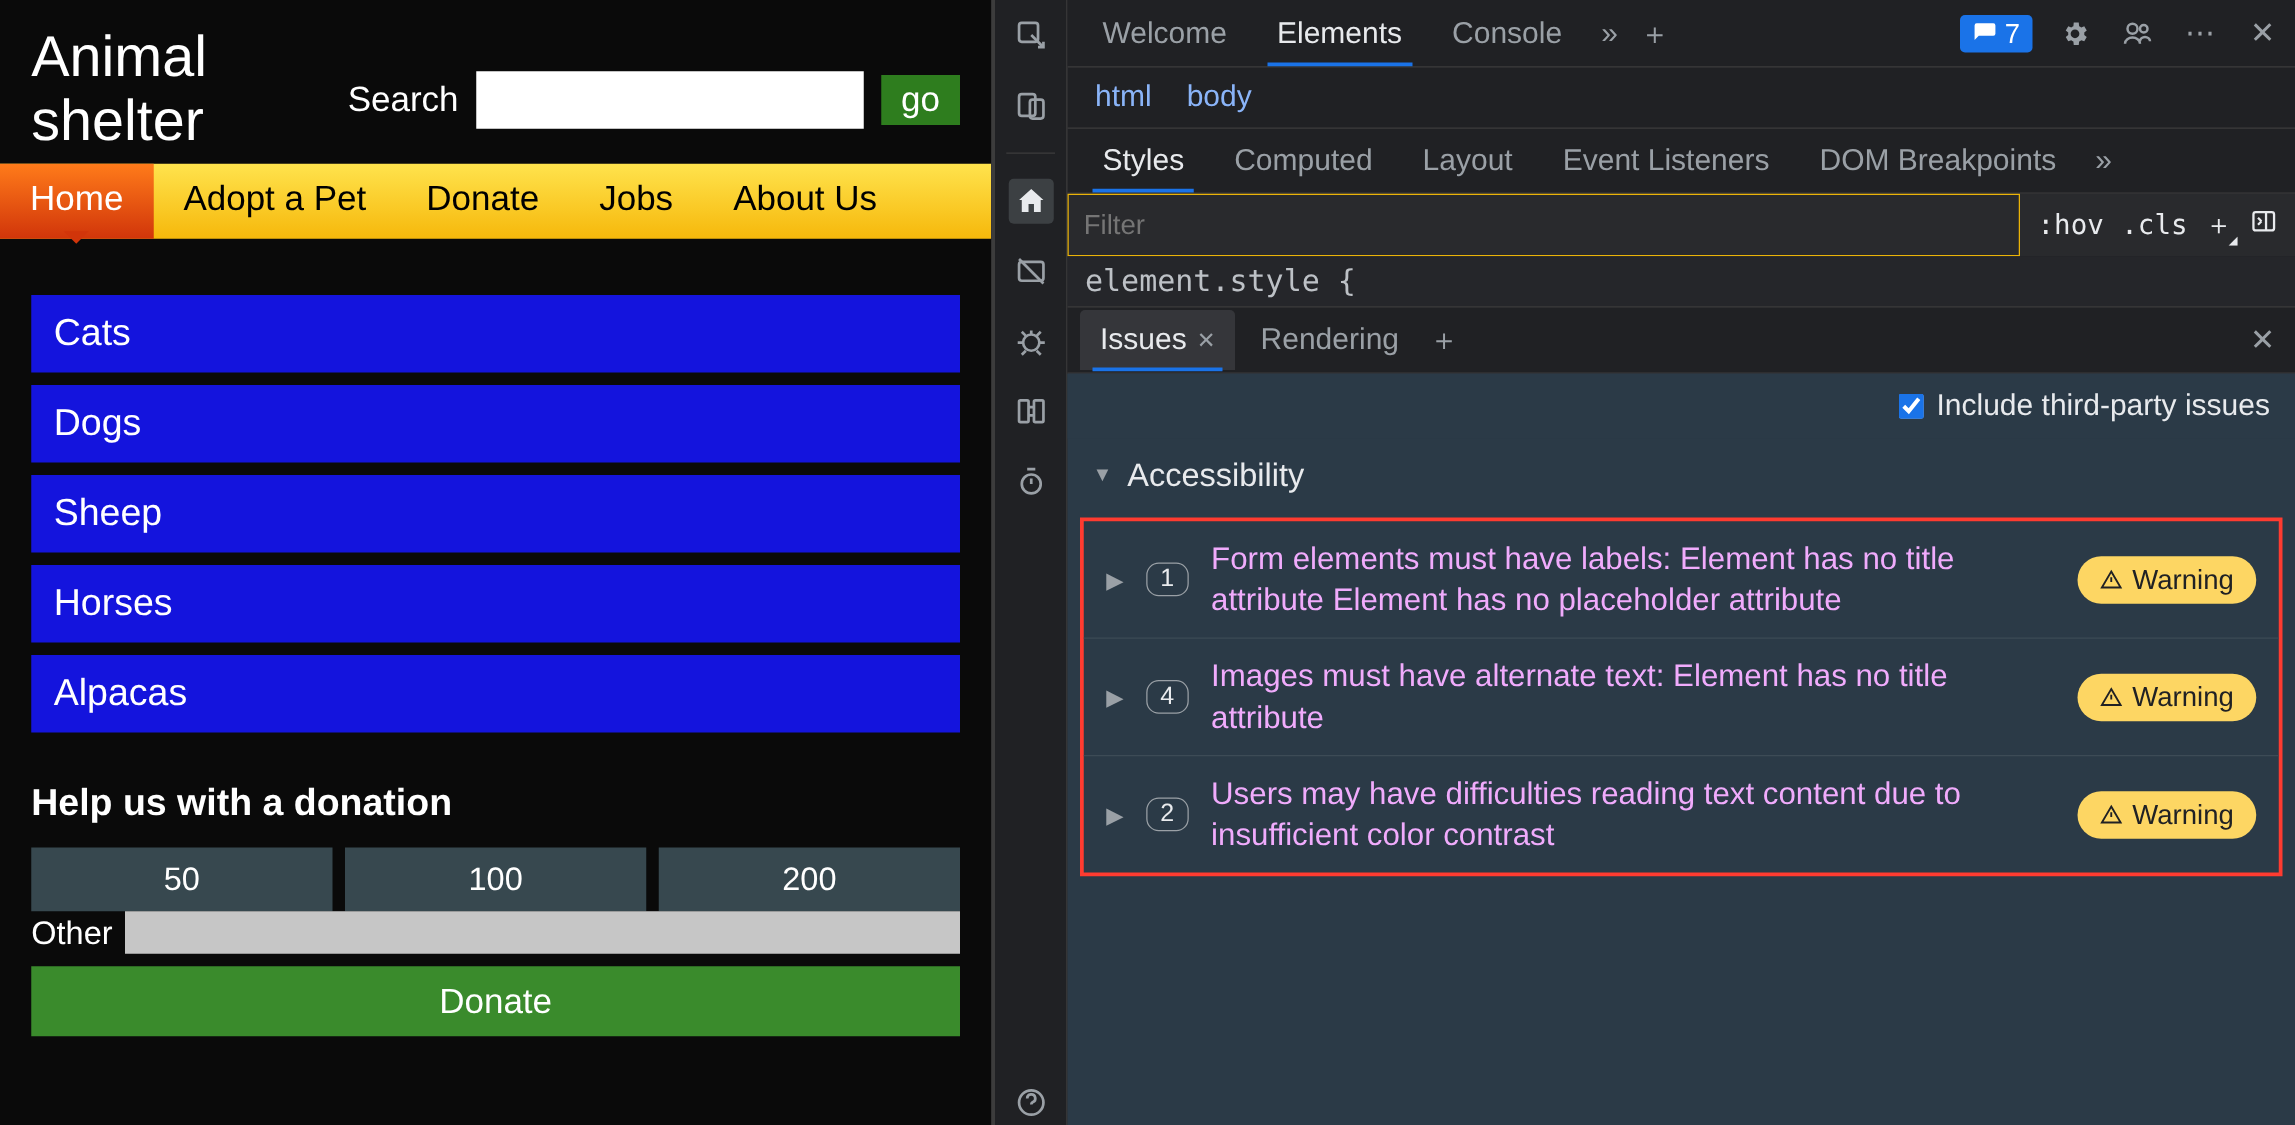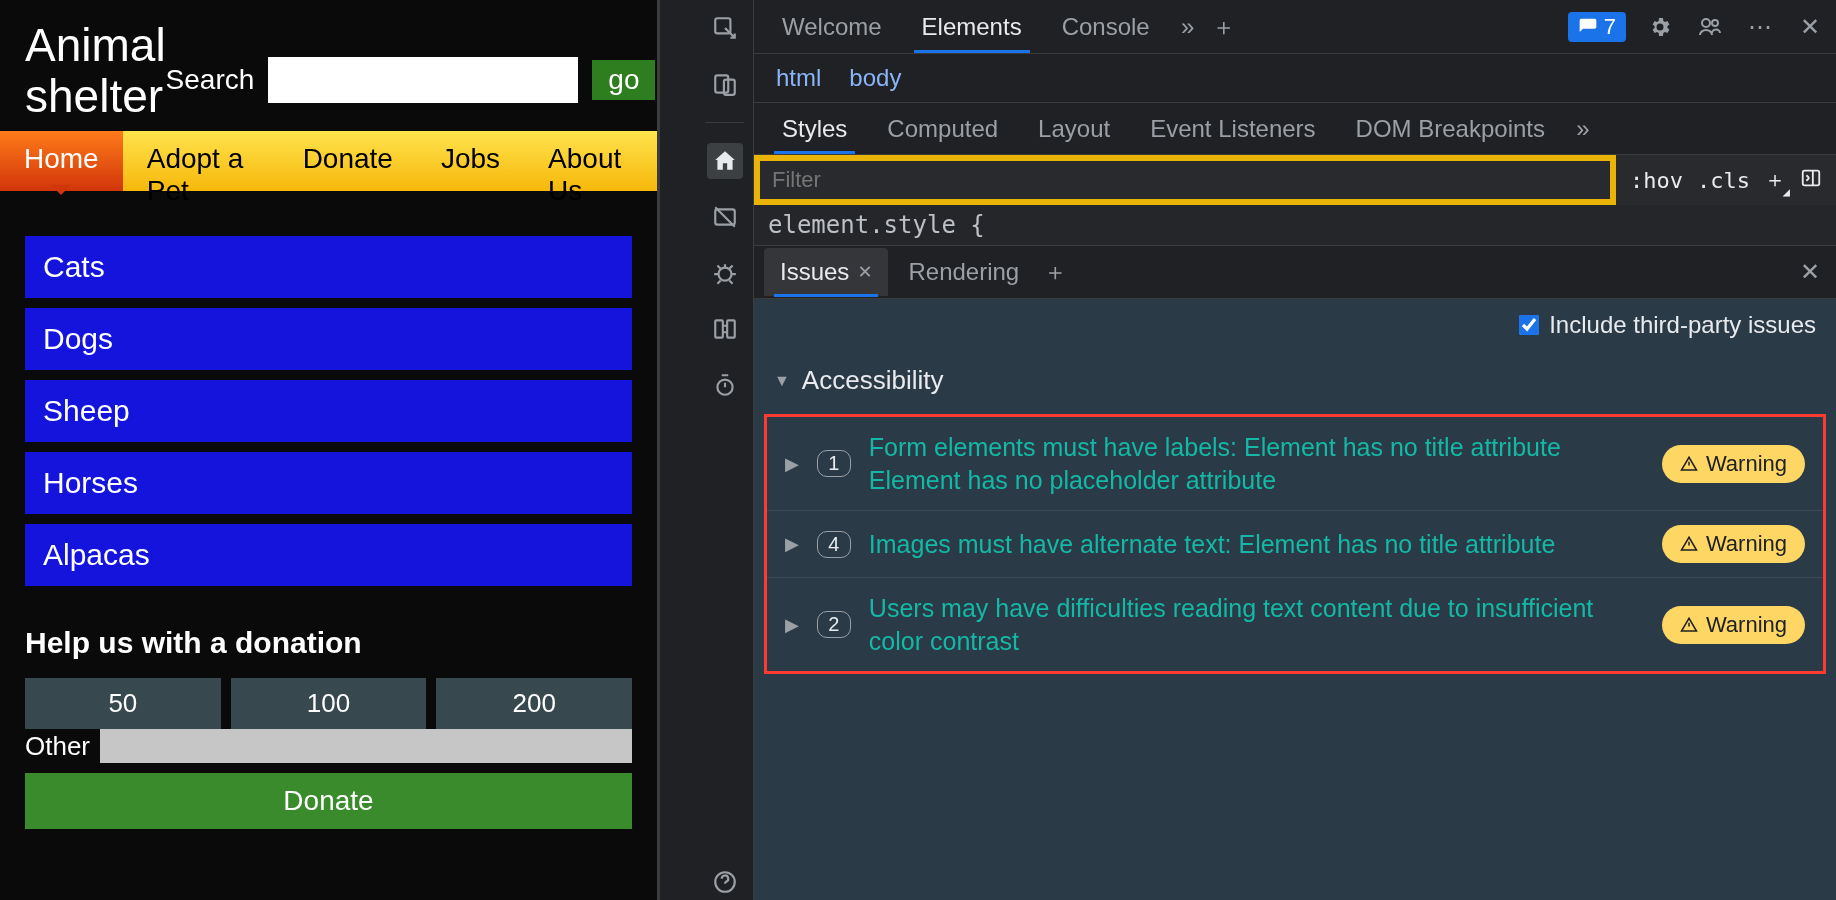--- a/index.html
+++ b/index.html
@@ -1,19 +1,19 @@
 <!DOCTYPE html>
 <html><head>
 <meta charset="utf-8">
 <style>
 * { box-sizing: border-box; margin: 0; padding: 0; }
 body { font-family: "Segoe UI", Arial, sans-serif; background: #000; color: #fff; display: flex; width: 1836px; height: 900px; overflow: hidden; }
 
 
-.site { width: 657px; background: #0a0a0a; display: flex; flex-direction: column; }
+.site { width: 793px; background: #0a0a0a; display: flex; flex-direction: column; }
 .site-header { display: flex; align-items: center; justify-content: space-between; padding: 20px 25px 10px 25px; }
 .site-title { font-size: 46px; font-weight: 300; line-height: 1.1; }
 .search-area { display: flex; align-items: center; gap: 14px; margin-top: 18px; }
 .search-label { font-size: 28px; font-weight: 300; }
 .search-input { width: 310px; height: 46px; background: #fff; border: none; font-size: 20px; padding: 0 8px; }
 .go-btn { background: #2e7d1e; color: #fff; border: none; font-size: 28px; padding: 4px 16px; cursor: pointer; }
 
 .navbar { background: linear-gradient(#ffe34d, #f6b80b); display: flex; padding: 0; height: 60px; }
 .nav-item { font-size: 28px; padding: 12px 24px; color: #000; cursor: pointer; position: relative; }
 .nav-item.active { background: linear-gradient(#ff7b1a, #d1350a); color: #fff; }
@@ -52,21 +52,21 @@
 
 .breadcrumbs { display: flex; gap: 28px; padding: 10px 22px; font-size: 24px; border-bottom: 1px solid #3c3c3c; }
 .breadcrumb { color: #8ab4f8; cursor: pointer; }
 
 .styles-tabs { display: flex; align-items: center; padding: 0 10px; border-bottom: 1px solid #3c3c3c; height: 52px; gap: 4px; }
 .styles-tab { font-size: 24px; padding: 10px 18px; color: #9aa0a6; cursor: pointer; position: relative; }
 .styles-tab.active { color: #e8eaed; }
 .styles-tab.active::after { content: ""; position: absolute; left: 10px; right: 10px; bottom: -1px; height: 3px; background: #1a73e8; }
 
 .filter-bar { display: flex; align-items: center; background: #292a2d; height: 50px; }
-.filter-input { background: transparent; border: 6px solid #eab308; color: #9aa0a6; font-size: 22px; padding: 8px 12px; flex: 1; height: 100%; }
+.filter-input { background: transparent; border: 1px solid #eab308; color: #9aa0a6; font-size: 22px; padding: 8px 12px; flex: 1; height: 100%; }
 .filter-tools { display: flex; align-items: center; gap: 14px; padding: 0 14px; font-family: monospace; font-size: 22px; color: #e8eaed; }
 .filter-tool { cursor: pointer; }
 
 .element-style { font-family: monospace; font-size: 24px; color: #bdc1c6; padding: 6px 14px; background: #25262a; }
 
 .drawer-tabs { display: flex; align-items: center; height: 54px; background: #202124; border-top: 1px solid #3c3c3c; border-bottom: 1px solid #3c3c3c; padding: 0 10px; gap: 4px; }
 .drawer-tab { font-size: 24px; padding: 10px 16px; color: #9aa0a6; cursor: pointer; display: flex; align-items: center; gap: 8px; position: relative; }
 .drawer-tab.active { color: #e8eaed; background: #35363a; border-radius: 4px 4px 0 0; text-align: center; }
 .drawer-tab.active::after { content: ""; position: absolute; left: 10px; right: 10px; bottom: -1px; height: 3px; background: #1a73e8; }
 .drawer-close-x { color: #9aa0a6; font-size: 18px; cursor: pointer; }
@@ -77,21 +77,21 @@
 .checkbox { width: 20px; height: 20px; accent-color: #1a73e8; }
 
 .issue-group-header { display: flex; align-items: center; gap: 12px; padding: 14px 20px; font-size: 26px; color: #e8eaed; cursor: pointer; }
 .triangle-down { font-size: 16px; color: #9aa0a6; }
 
 .issues-highlight { border: 3px solid #ff3b30; margin: 4px 10px 10px 10px; }
 .issue-row { display: flex; align-items: center; gap: 18px; padding: 14px 18px; border-top: 1px solid #3d4b56; }
 .issue-row:first-child { border-top: none; }
 .expand-arrow { color: #9aa0a6; font-size: 18px; cursor: pointer; }
 .count-badge { border: 1px solid #9aa0a6; border-radius: 10px; padding: 1px 10px; font-size: 20px; color: #e8eaed; min-width: 34px; text-align: center; }
-.issue-text { flex: 1; font-size: 25px; color: #14b8a6; line-height: 1.3; }
+.issue-text { flex: 1; font-size: 25px; color: #f0abfc; line-height: 1.3; }
 .warn-badge { background: #fdd663; color: #202124; border-radius: 20px; padding: 6px 18px; font-size: 22px; display: flex; align-items: center; gap: 8px; white-space: nowrap; }
 .warn-badge svg { width: 18px; height: 18px; }
 
 .hr-thin { height: 1px; background: #3c3c3c; }
 </style>
 </head>
 <body>
 
 <div class="site">
   <div class="site-header">
@@ -125,21 +125,21 @@
     </div>
     <div class="donate-other-row">
       <span class="other-label">Other</span>
       <input class="other-input" style="">
     </div>
     <button class="donate-btn">Donate</button>
   </div>
 </div>
 
 <div class="devtools">
-  <div class="dt-row" style="flex:1;padding-left:36px;">
+  <div class="dt-row" style="flex:1;">
     <div class="activity-bar">
       <div class="activity-icon">
           <svg viewBox="0 0 24 24" fill="none" stroke="currentColor" stroke-width="2">
             <rect x="3" y="3" width="14" height="14" rx="2"></rect>
             <path d="M12 12 L21 21 M17 21 L21 21 L21 17"></path>
           </svg>
         </div>
       <div class="activity-icon">
           <svg viewBox="0 0 24 24" fill="none" stroke="currentColor" stroke-width="2">
             <rect x="3" y="4" width="12" height="16" rx="2"></rect>

